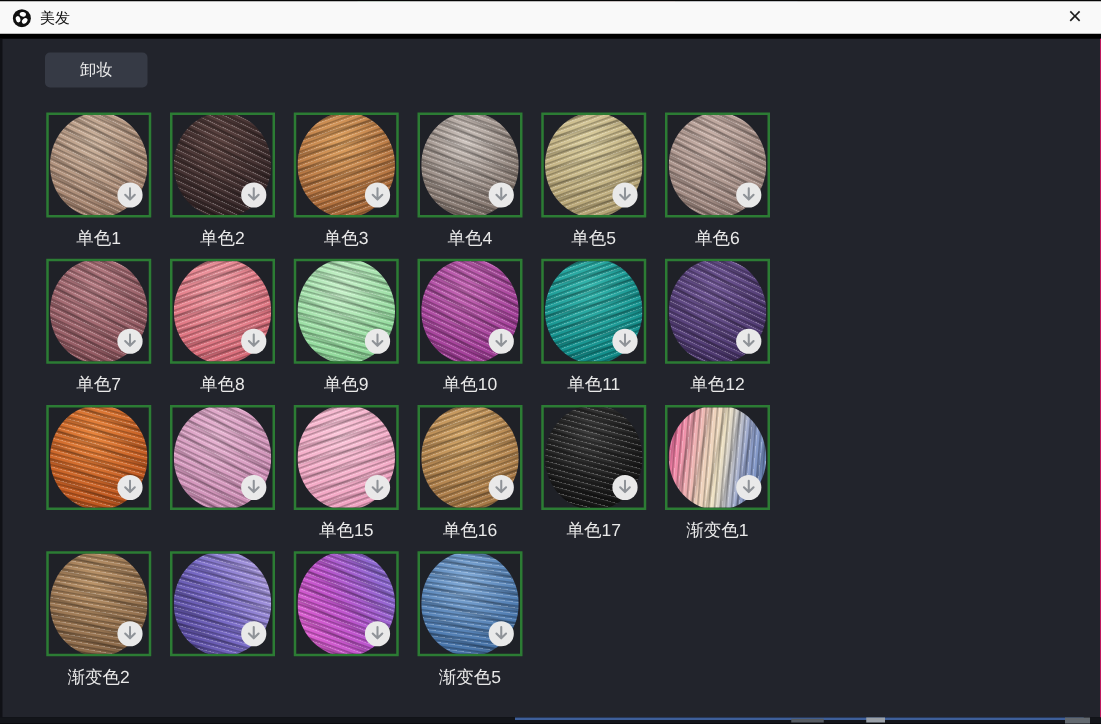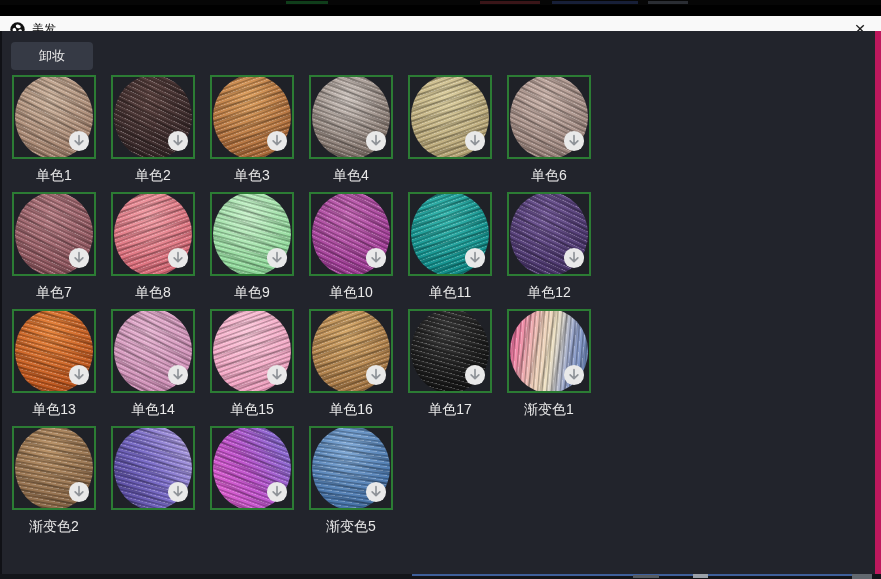--- a/index.html
+++ b/index.html
@@ -5,35 +5,35 @@
   * { margin:0; padding:0; box-sizing:border-box; }
   html,body { width:881px; height:579px; overflow:hidden; background:#000;
     font-family:"Liberation Sans","DejaVu Sans",sans-serif; }
   .screen { position:relative; width:881px; height:579px; background:#000; }
 
   
   .top-strip { position:absolute; left:0; top:0; width:881px; height:5px; background:#060606; }
   .top-strip .speck { position:absolute; top:1px; height:3px; }
 
   
-  .titlebar { position:absolute; left:0; top:16px; width:881px; height:26px; background:#f9f9f9;
+  .titlebar { position:absolute; left:0; top:1px; width:881px; height:26px; background:#f9f9f9;
     display:flex; align-items:center; padding:8px 10px;justify-content:flex-end; }
   .obs-icon { width:15px; height:15px; display:inline-block; }
   .title-text { margin-left:7px; font-size:12px; color:#111; }
   .close-btn { margin-left:auto; width:22px; height:22px; display:flex; align-items:center;
     justify-content:center; font-size:19px; font-weight:300; color:#1c1c1c; cursor:default; }
 
   
   .main { position:absolute; left:0; top:31px; width:881px; height:543px;
-    background:var(--dialog-bg,#22242c); border-left:2px solid #101116; border-right:6px solid #be185d; }
+    background:var(--dialog-bg,#22242c); border-left:2px solid #101116; border-right:1px solid #be185d;padding-left:25px; }
   .remove-btn { display:block; margin:11px 0 0 9px; width:82px; height:28px;
     background:#363a45; color:#ebebeb; border:none; border-radius:4px; font-size:13px;
     font-family:inherit; }
 
-  .grid { margin:5px 0 0 10px; display:grid; grid-template-columns:repeat(6,84px);
+  .grid { margin:20px 0 0 10px; display:grid; grid-template-columns:repeat(6,84px);
     column-gap:15px; row-gap:0; width:579px; }
   .cell { width:84px; height:117px; }
   .tile { position:relative; width:84px; height:84px; border:2px solid var(--accent,#2c7c34);
     background:#1f2127; overflow:hidden; }
   .hair { position:absolute; left:1px; top:-2px; width:78px; height:84px; border-radius:50%; }
   .dl { position:absolute; right:4px; bottom:5px; width:22px; height:22px; }
   .dl svg { display:block; width:22px; height:22px; }
   .label { width:84px; height:33px; display:flex; align-items:center; justify-content:center;
     color:#e9e9e9; font-size:14px; }
 
@@ -125,20 +125,21 @@
         <div class="cell">
           <div class="tile">
             <div class="hair" style="background: repeating-linear-gradient(160deg, rgba(255, 255, 255, 0.3) 0px, rgba(255, 255, 255, 0) 1px, rgba(0, 0, 0, 0) 2px, rgba(0, 0, 0, 0.28) 3px, rgba(0, 0, 0, 0) 4.5px), repeating-linear-gradient(166deg, rgba(0, 0, 0, 0) 0px, rgba(0, 0, 0, 0) 7px, rgba(0, 0, 0, 0.2) 9px, rgba(0, 0, 0, 0) 12px), radial-gradient(120% 120% at 45% 28%, rgb(220, 207, 160) 0%, rgb(187, 169, 122) 52%, rgb(138, 124, 82) 100%);"></div>
             <div class="dl">
               <svg viewBox="0 0 24 24">
                 <circle cx="12" cy="12" r="11" fill="#e9e9e9"></circle>
                 <path d="M12 6.2v9.2M7.8 11.8 12 16l4.2-4.2" fill="none" stroke="#8f9398" stroke-width="1.8" stroke-linecap="round" stroke-linejoin="round"></path>
               </svg>
             </div>
           </div>
+          <div class="label">单色5</div>
         </div>
         <div class="cell">
           <div class="tile">
             <div class="hair" style="background: repeating-linear-gradient(205deg, rgba(255, 255, 255, 0.3) 0px, rgba(255, 255, 255, 0) 1px, rgba(0, 0, 0, 0) 2px, rgba(0, 0, 0, 0.28) 3px, rgba(0, 0, 0, 0) 4.5px), repeating-linear-gradient(211deg, rgba(0, 0, 0, 0) 0px, rgba(0, 0, 0, 0) 7px, rgba(0, 0, 0, 0.2) 9px, rgba(0, 0, 0, 0) 12px), radial-gradient(120% 120% at 45% 28%, rgb(204, 181, 172) 0%, rgb(161, 138, 130) 52%, rgb(109, 86, 78) 100%);"></div>
             <div class="dl">
               <svg viewBox="0 0 24 24">
                 <circle cx="12" cy="12" r="11" fill="#e9e9e9"></circle>
                 <path d="M12 6.2v9.2M7.8 11.8 12 16l4.2-4.2" fill="none" stroke="#8f9398" stroke-width="1.8" stroke-linecap="round" stroke-linejoin="round"></path>
               </svg>
             </div>
@@ -220,33 +221,31 @@
         <div class="cell">
           <div class="tile">
             <div class="hair" style="background: repeating-linear-gradient(195deg, rgba(255, 255, 255, 0.3) 0px, rgba(255, 255, 255, 0) 1px, rgba(0, 0, 0, 0) 2px, rgba(0, 0, 0, 0.28) 3px, rgba(0, 0, 0, 0) 4.5px), repeating-linear-gradient(201deg, rgba(0, 0, 0, 0) 0px, rgba(0, 0, 0, 0) 7px, rgba(0, 0, 0, 0.2) 9px, rgba(0, 0, 0, 0) 12px), radial-gradient(120% 120% at 45% 28%, rgb(232, 133, 61) 0%, rgb(194, 90, 33) 52%, rgb(138, 59, 17) 100%);"></div>
             <div class="dl">
               <svg viewBox="0 0 24 24">
                 <circle cx="12" cy="12" r="11" fill="#e9e9e9"></circle>
                 <path d="M12 6.2v9.2M7.8 11.8 12 16l4.2-4.2" fill="none" stroke="#8f9398" stroke-width="1.8" stroke-linecap="round" stroke-linejoin="round"></path>
               </svg>
             </div>
           </div>
-          <div class="label">单色13</div>
         </div>
         <div class="cell">
           <div class="tile">
             <div class="hair" style="background: repeating-linear-gradient(205deg, rgba(255, 255, 255, 0.3) 0px, rgba(255, 255, 255, 0) 1px, rgba(0, 0, 0, 0) 2px, rgba(0, 0, 0, 0.28) 3px, rgba(0, 0, 0, 0) 4.5px), repeating-linear-gradient(211deg, rgba(0, 0, 0, 0) 0px, rgba(0, 0, 0, 0) 7px, rgba(0, 0, 0, 0.2) 9px, rgba(0, 0, 0, 0) 12px), radial-gradient(120% 120% at 45% 28%, rgb(231, 180, 210) 0%, rgb(210, 147, 186) 52%, rgb(167, 106, 148) 100%);"></div>
             <div class="dl">
               <svg viewBox="0 0 24 24">
                 <circle cx="12" cy="12" r="11" fill="#e9e9e9"></circle>
                 <path d="M12 6.2v9.2M7.8 11.8 12 16l4.2-4.2" fill="none" stroke="#8f9398" stroke-width="1.8" stroke-linecap="round" stroke-linejoin="round"></path>
               </svg>
             </div>
           </div>
-          <div class="label">单色14</div>
         </div>
         <div class="cell">
           <div class="tile">
             <div class="hair" style="background: repeating-linear-gradient(160deg, rgba(255, 255, 255, 0.3) 0px, rgba(255, 255, 255, 0) 1px, rgba(0, 0, 0, 0) 2px, rgba(0, 0, 0, 0.28) 3px, rgba(0, 0, 0, 0) 4.5px), repeating-linear-gradient(166deg, rgba(0, 0, 0, 0) 0px, rgba(0, 0, 0, 0) 7px, rgba(0, 0, 0, 0.2) 9px, rgba(0, 0, 0, 0) 12px), radial-gradient(120% 120% at 45% 28%, rgb(252, 199, 218) 0%, rgb(243, 166, 196) 52%, rgb(210, 127, 165) 100%);"></div>
             <div class="dl">
               <svg viewBox="0 0 24 24">
                 <circle cx="12" cy="12" r="11" fill="#e9e9e9"></circle>
                 <path d="M12 6.2v9.2M7.8 11.8 12 16l4.2-4.2" fill="none" stroke="#8f9398" stroke-width="1.8" stroke-linecap="round" stroke-linejoin="round"></path>
               </svg>
             </div>

